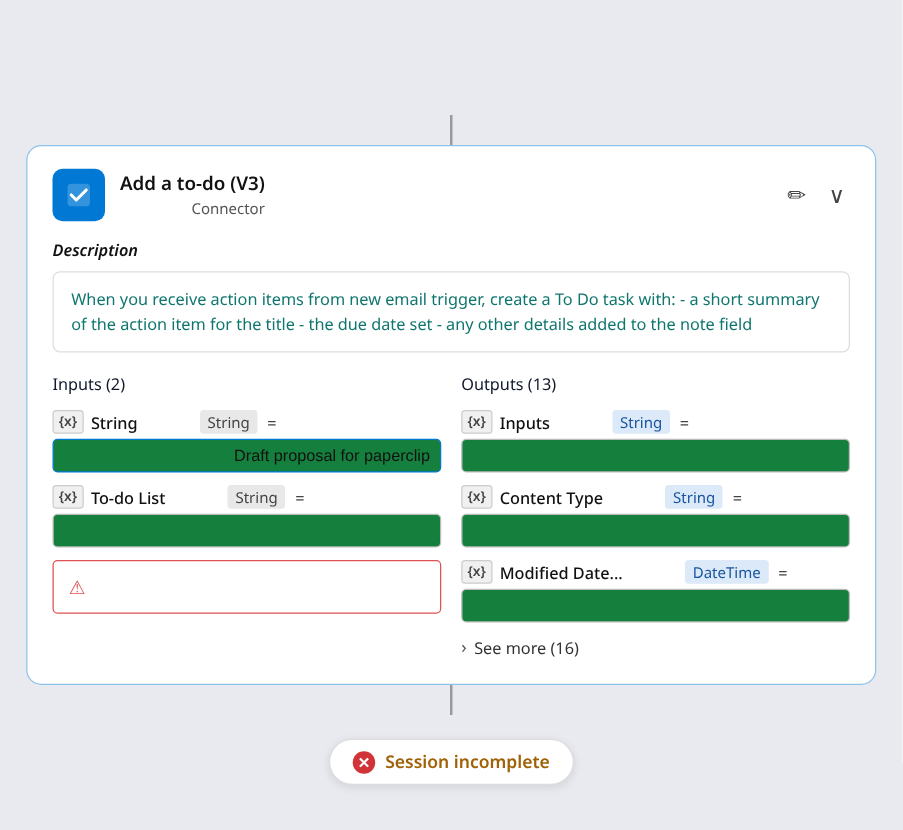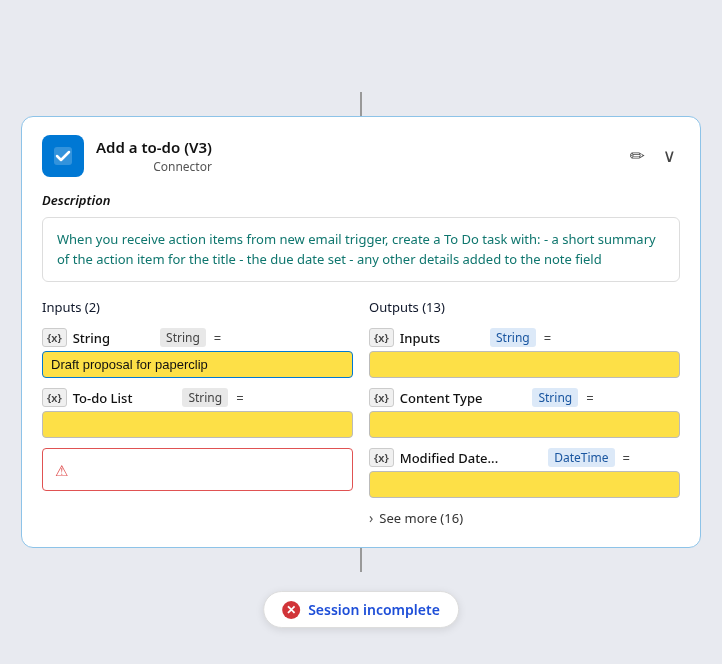--- a/index.html
+++ b/index.html
@@ -155,21 +155,22 @@
       margin-left: 2px;
     }
     .field-input {
       width: 100%;
       border: 1px solid #bbb;
       border-radius: 4px;
       padding: 5px 8px;
       font-size: 13px;
       color: #111;
       outline: none;
-      background: #fde047;
+      background: #15803d;
+      text-align: right;
     }
     .field-input.filled {
       border-color: #0078d4;
     }
 
     
     .error-box {
       border: 1.5px solid #e05252;
       border-radius: 4px;
       padding: 10px 12px;
@@ -232,21 +233,21 @@
       align-items: center;
       justify-content: center;
       color: #fff;
       font-size: 12px;
       font-weight: 700;
       flex-shrink: 0;
     }
     .session-text {
       font-size: 14px;
       font-weight: 600;
-      color: #1d4ed8;
+      color: #a16207;
     }
 
     
     .dot-line {
       width: 2px;
       height: 24px;
       background: #999;
       margin: 0 auto;
     }
   </style>

